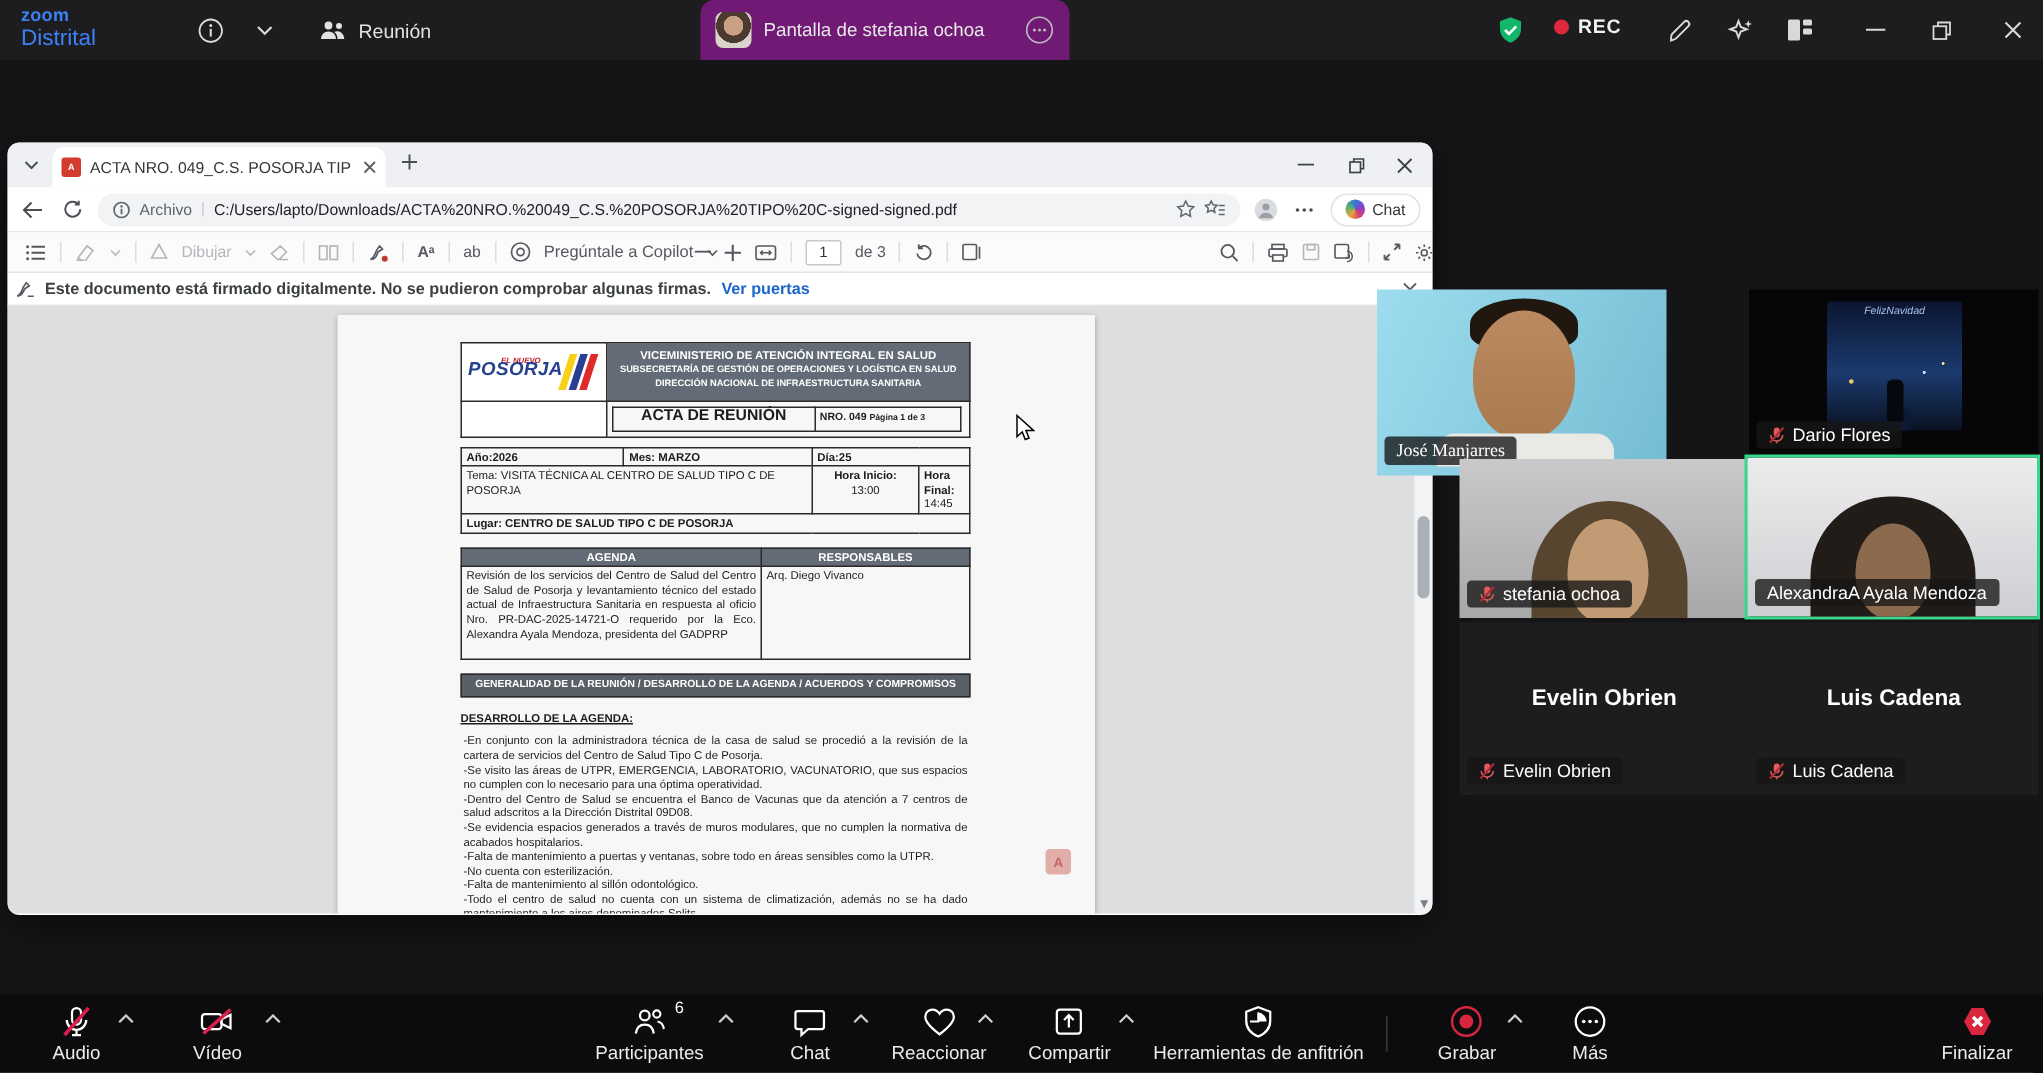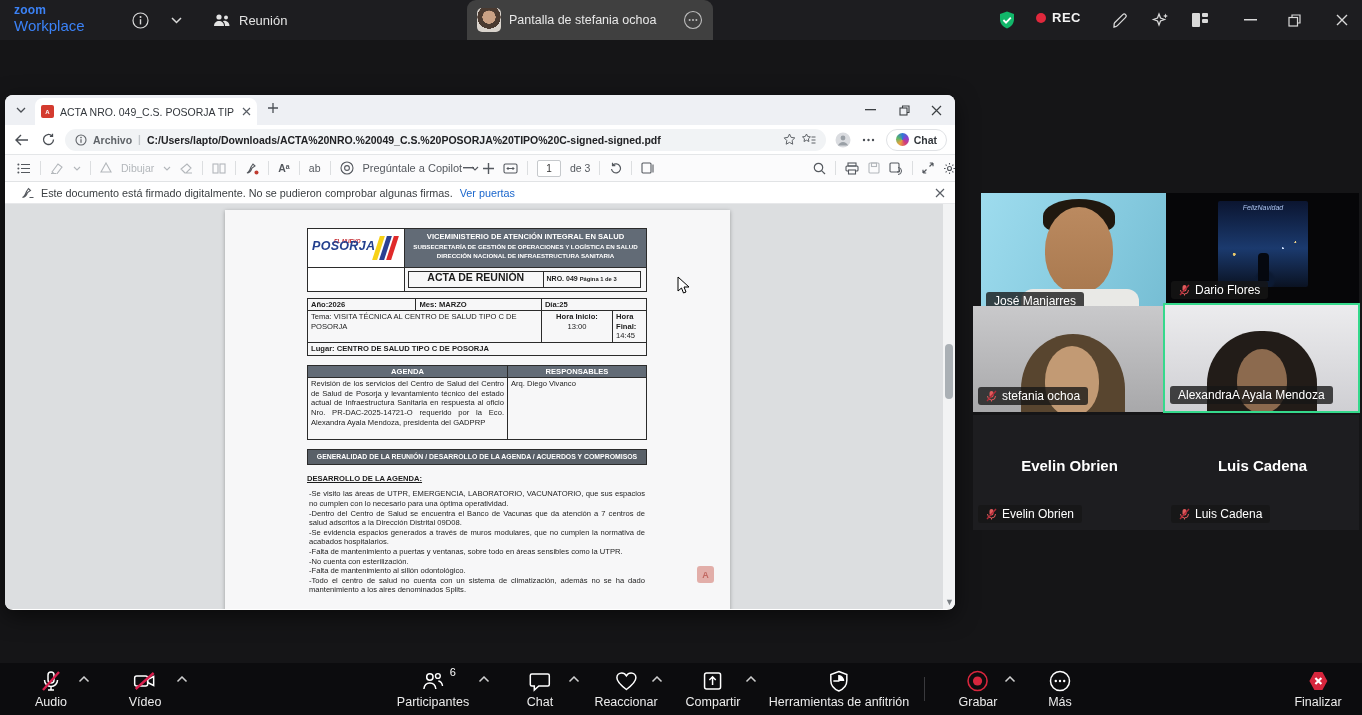--- a/index.html
+++ b/index.html
@@ -6,21 +6,21 @@
   html,body { width:1362px; height:715px; overflow:hidden; background:#161618;
     font-family:"Liberation Sans", sans-serif; }
   svg { display:block; }
 
   
   #titlebar { position:absolute; left:0; top:0; width:1362px; height:40px; background:#1d1d20; }
   .zlogo { position:absolute; left:14px; top:4px; color:#3b82f6; line-height:1; }
   .zlogo .z1 { font-size:12px; font-weight:bold; letter-spacing:.2px; }
   .zlogo .z2 { font-size:15px; margin-top:2px; }
   .tbar-ic { position:absolute; top:8px; width:24px; height:24px; display:flex; align-items:center; justify-content:center; color:#d9d9d9; }
-  #tab-screen { position:absolute; left:467px; top:0; width:246px; height:40px; background:#404040;
+  #tab-screen { position:absolute; left:467px; top:0; width:246px; height:40px; background:#701a75;
     border-radius:9px 9px 0 0; display:flex; align-items:center; padding:0 10px; gap:8px; }
   #tab-screen .avatar { width:24px; height:24px; border-radius:5px;
     background:radial-gradient(circle at 50% 38%, #caa184 0 34%, #4a3a30 35% 60%, #d9d3cc 61%); }
   #tab-screen .tlabel { color:#e8e8e8; font-size:12.5px; flex:1; white-space:nowrap; overflow:hidden; }
   #tab-reunion { position:absolute; left:213px; top:0; height:40px; display:flex; align-items:center; gap:8px; color:#e3e3e3; font-size:13px; }
   .rec-wrap { position:absolute; left:1036px; top:10px; display:flex; align-items:center; gap:6px; color:#f2f2f2; font-size:13px; font-weight:bold; letter-spacing:.5px; }
   .rec-dot { width:10px; height:10px; border-radius:50%; background:#e0283c; }
 
   
   #main { position:absolute; left:0; top:40px; width:1362px; height:623px; background:#151517; }
@@ -32,41 +32,41 @@
   .tsearch { position:absolute; left:6px; top:5px; width:20px; height:20px; border-radius:4px; color:#4b4f55; display:flex; align-items:center; justify-content:center; }
   #btab { position:absolute; left:30px; top:3px; width:222px; height:27px; background:#fff; border-radius:8px 8px 0 0;
     display:flex; align-items:center; padding:0 6px; gap:6px; }
   #btab .pdfic { width:13px; height:13px; border-radius:2px; background:#d43b2f; color:#fff; font-size:6px; font-weight:bold;
     display:flex; align-items:center; justify-content:center; }
   #btab .ttext { flex:1; font-size:10.5px; color:#33373c; white-space:nowrap; overflow:hidden; }
   #btab .tclose { color:#5a5f66; font-size:11px; line-height:1; }
   .newtab { position:absolute; left:262px; top:7px; color:#4b4f55; font-size:15px; }
   .winctl { position:absolute; top:0; height:30px; width:34px; display:flex; align-items:center; justify-content:center; color:#3c4043; }
 
-  #addrbar { position:relative; height:30px; background:#fff; border-bottom:1px solid #e4e6e8; display:flex; align-items:center; padding:0 8px; gap:8px;font-weight:bold; }
+  #addrbar { position:relative; height:30px; background:#fff; border-bottom:1px solid #e4e6e8; display:flex; align-items:center; padding:0 8px; gap:8px; }
   .nav-ic { color:#4a4e54; width:18px; display:flex; justify-content:center; }
   #addrpill { flex:1; height:22px; background:#f1f3f5; border-radius:12px; display:flex; align-items:center; padding:0 10px; gap:6px; min-width:0; }
   #addrpill .scheme { color:#5f6368; font-size:10.5px; }
   #addrpill .sep { color:#c2c6ca; font-size:10px; }
   #addrpill .path { color:#202124; font-size:10.5px; white-space:nowrap; overflow:hidden; flex:1; }
   .pill-ic { color:#5f6368; }
   #copilot { height:22px; border:1px solid #e0e2e5; border-radius:12px; display:flex; align-items:center; gap:5px; padding:0 9px; background:#fff; }
   #copilot .cpi { width:13px; height:13px; border-radius:50%;
     background:conic-gradient(#3277d5, #8a3fd1, #d63e74, #e8a33d, #59b56b, #3277d5); }
   #copilot .cpt { font-size:10.5px; color:#33373c; }
 
   #pdfbar { position:relative; height:27px; background:#fbfbfc; border-bottom:1px solid #e1e3e5; font-size:11px; color:#4a4e54; }
   .pg { position:absolute; top:0; height:26px; display:flex; align-items:center; gap:9px; }
   .pbar-ic { display:flex; align-items:center; justify-content:center; color:#55595f; }
   .pbar-ic.dis { color:#b3b7bb; }
   .vsep { width:1px; height:14px; background:#dcdee0; }
   #pageinput { width:24px; height:17px; border:1px solid #c6c9cc; border-radius:2px; text-align:center; font-size:10px; color:#333; background:#fff; }
   .de3 { font-size:10.5px; color:#55595f; }
 
-  #banner { position:relative; height:22px; background:#fff; border-bottom:1px solid #e7e8ea; display:flex; align-items:center; padding:0 16px; gap:7px; }
+  #banner { position:relative; height:22px; background:#fff; border-bottom:1px solid #e7e8ea; display:flex; align-items:center; padding:0 5px; gap:7px;font-weight:bold; }
   #banner .btxt { font-size:10.8px; color:#3c4043; }
   #banner .blink { font-size:10.8px; color:#1a66cc; }
   #banner .bclose { position:absolute; right:10px; color:#5a5f66; font-size:12px; }
 
   #viewer { position:relative; height:405px; background:#dcdee0; overflow:hidden; }
   #page { position:absolute; left:220px; top:6px; width:505px; height:560px; background:#f7f7f8; box-shadow:0 1px 4px rgba(0,0,0,.3); }
   #doc { position:absolute; left:82px; top:18px; width:340px; color:#1c1c1c; font-size:7.6px; line-height:9.6px; }
   table.dt { border-collapse:collapse; width:100%; }
   table.dt td { border:1px solid #2b2b2b; padding:1px 3px; vertical-align:top; }
   .gray-h { background:#626b76; color:#fff; font-weight:bold; text-align:center; }
@@ -83,21 +83,21 @@
   #vthumb { position:absolute; right:2px; top:140px; width:8px; height:55px; border-radius:4px; background:#aab0b5; }
   #varrow { position:absolute; right:1px; bottom:2px; color:#7a7f84; font-size:9px; }
   #cursor { position:absolute; left:672px; top:72px; }
 
   
   .tile { position:absolute; overflow:hidden; background:#202023; }
   .plate { position:absolute; left:5px; bottom:7px; background:rgba(22,22,22,.78); border-radius:3px; padding:2px 8px;
     color:#fff; font-size:12px; display:flex; align-items:center; gap:5px; white-space:nowrap; }
   .center-name { position:absolute; left:0; right:0; top:42px; text-align:center; color:#fff; font-size:15px; font-weight:bold; }
   .head { position:absolute; border-radius:50% 50% 46% 46%; }
-  #tile-jose { left:981px; top:153px; width:193px; height:124px; background:linear-gradient(115deg,#9edcee 0%,#84c9de 62%,#74bcd2 100%); }
+  #tile-jose { left:918px; top:153px; width:193px; height:124px; background:linear-gradient(115deg,#9edcee 0%,#84c9de 62%,#74bcd2 100%);font-family:Liberation Serif, serif; }
   #tile-jose .hair { position:absolute; left:62px; top:6px; width:72px; height:34px; border-radius:50% 50% 30% 30%; background:#20180f; }
   #tile-jose .face { left:64px; top:14px; width:68px; height:86px; background:linear-gradient(#bb8a60,#a9794f); }
   #tile-jose .shirt { position:absolute; left:40px; top:96px; width:118px; height:22px; border-radius:12px 12px 0 0; background:#e9e9e6; }
   #tile-dario { left:1166px; top:153px; width:193px; height:113px; background:#060608; }
   #tile-dario .photo { position:absolute; left:52px; top:8px; width:90px; height:86px;
     background:linear-gradient(180deg,#0b1530 0%,#1b3a6e 55%,#0a1222 100%); border-radius:2px; }
   #tile-dario .photo .lights { position:absolute; left:0; top:0; width:100%; height:100%;
     background:
       radial-gradient(circle 3px at 18% 62%, #e8c76a 0 40%, transparent 60%),
       radial-gradient(circle 2px at 72% 55%, #cfe2ff 0 40%, transparent 60%),
@@ -122,21 +122,21 @@
   .chev { position:absolute; top:13px; transform:translateX(-50%); color:#cfcfcf; }
   .pcount { position:absolute; font-size:11px; color:#fff; top:-3px; right:-11px; }
   .tsep { position:absolute; left:924px; top:14px; width:1px; height:24px; background:#3a3a3d; }
 </style>
 </head>
 <body>
 
 <div id="titlebar">
   <div class="zlogo">
     <div class="z1">zoom</div>
-    <div class="z2">Workplace</div>
+    <div class="z2">Distrital</div>
   </div>
   <div class="tbar-ic" style="left:128px">
     <svg width="17" height="17" viewBox="0 0 17 17">
         <circle cx="8.5" cy="8.5" r="7.5" fill="none" stroke="#d9d9d9" stroke-width="1.2"></circle>
         <circle cx="8.5" cy="5" r="1" fill="#d9d9d9"></circle>
         <rect x="7.8" y="7.2" width="1.4" height="5.2" fill="#d9d9d9"></rect>
       </svg>
   </div>
   <div class="tbar-ic" style="left:164px">
     <svg width="11" height="7" viewBox="0 0 11 7">
@@ -520,20 +520,21 @@
               <td>Arq. Diego Vivanco</td>
             </tr>
           </tbody>
             </table>
 
           <div class="band" style="margin-top:9px">GENERALIDAD DE LA REUNIÓN / DESARROLLO DE LA AGENDA / ACUERDOS Y COMPROMISOS</div>
 
           <div style="margin-top:9px; font-weight:bold; text-decoration:underline">DESARROLLO DE LA AGENDA:</div>
 
           <div style="margin-top:6px; padding:0 2px">
+            <p class="bullet">-En conjunto con la administradora técnica de la casa de salud se procedió a la revisión de la cartera de servicios del Centro de Salud Tipo C de Posorja.</p>
             <p class="bullet">-Se visito las áreas de UTPR, EMERGENCIA, LABORATORIO, VACUNATORIO, que sus espacios no cumplen con lo necesario para una óptima operatividad.</p>
             <p class="bullet">-Dentro del Centro de Salud se encuentra el Banco de Vacunas que da atención a 7 centros de salud adscritos a la Dirección Distrital 09D08.</p>
             <p class="bullet">-Se evidencia espacios generados a través de muros modulares, que no cumplen la normativa de acabados hospitalarios.</p>
             <p class="bullet">-Falta de mantenimiento a puertas y ventanas, sobre todo en áreas sensibles como la UTPR.</p>
             <p class="bullet">-No cuenta con esterilización.</p>
             <p class="bullet">-Falta de mantenimiento al sillón odontológico.</p>
             <p class="bullet">-Todo el centro de salud no cuenta con un sistema de climatización, además no se ha dado mantenimiento a los aires denominados Splits.</p>
           </div>
         </div>
       </div>

